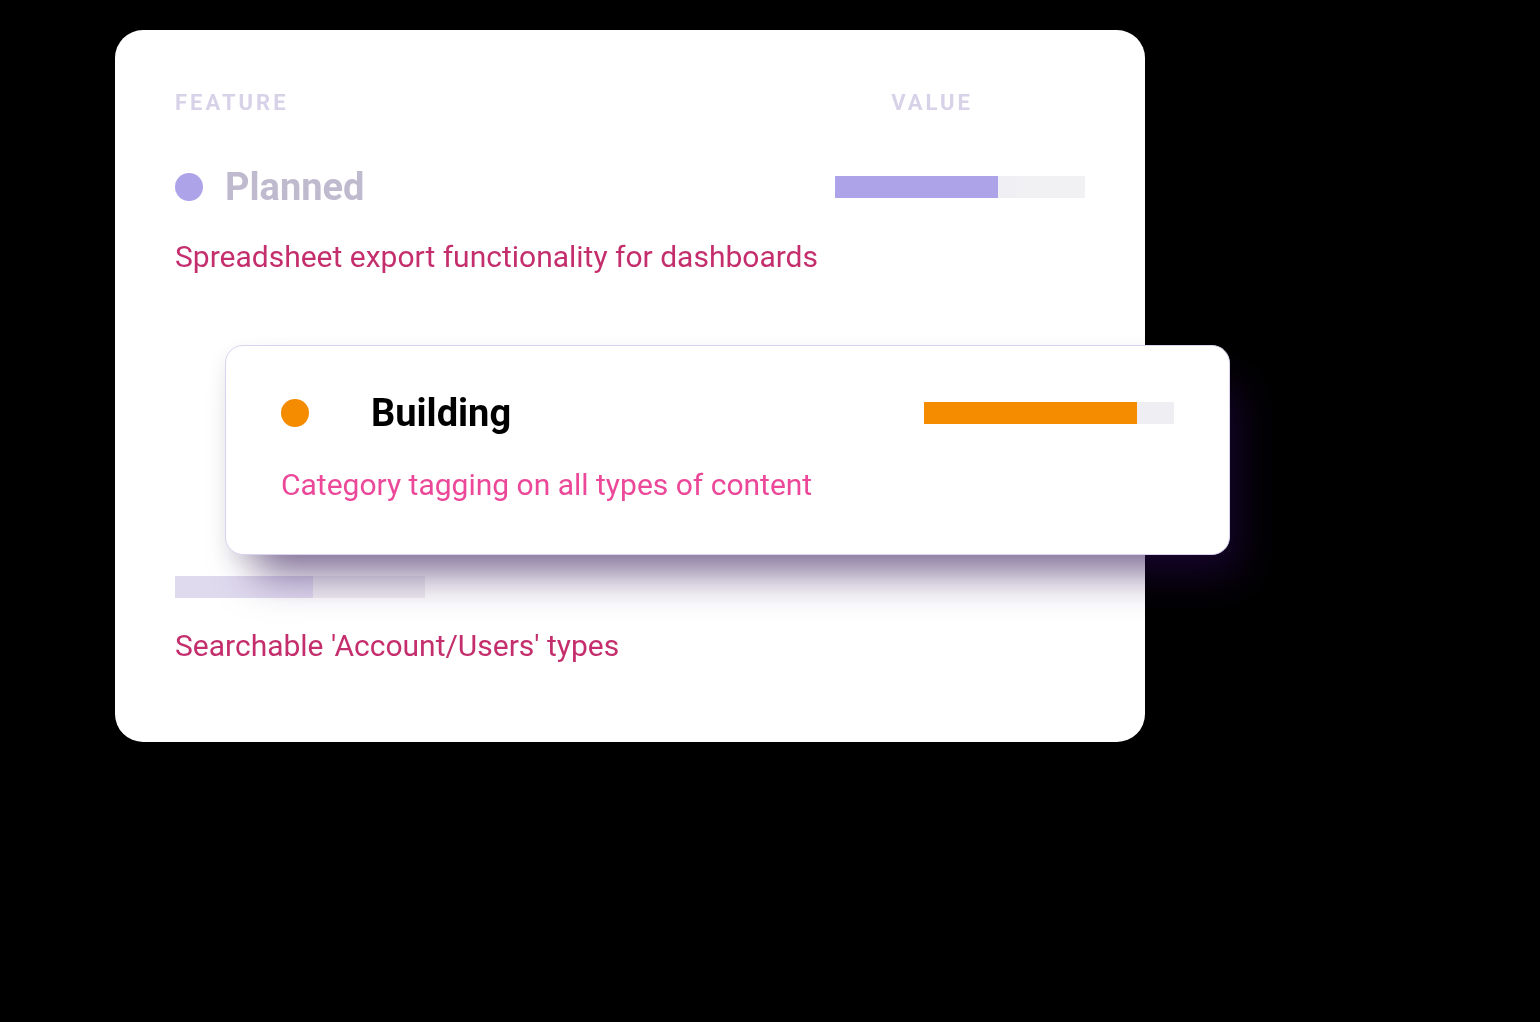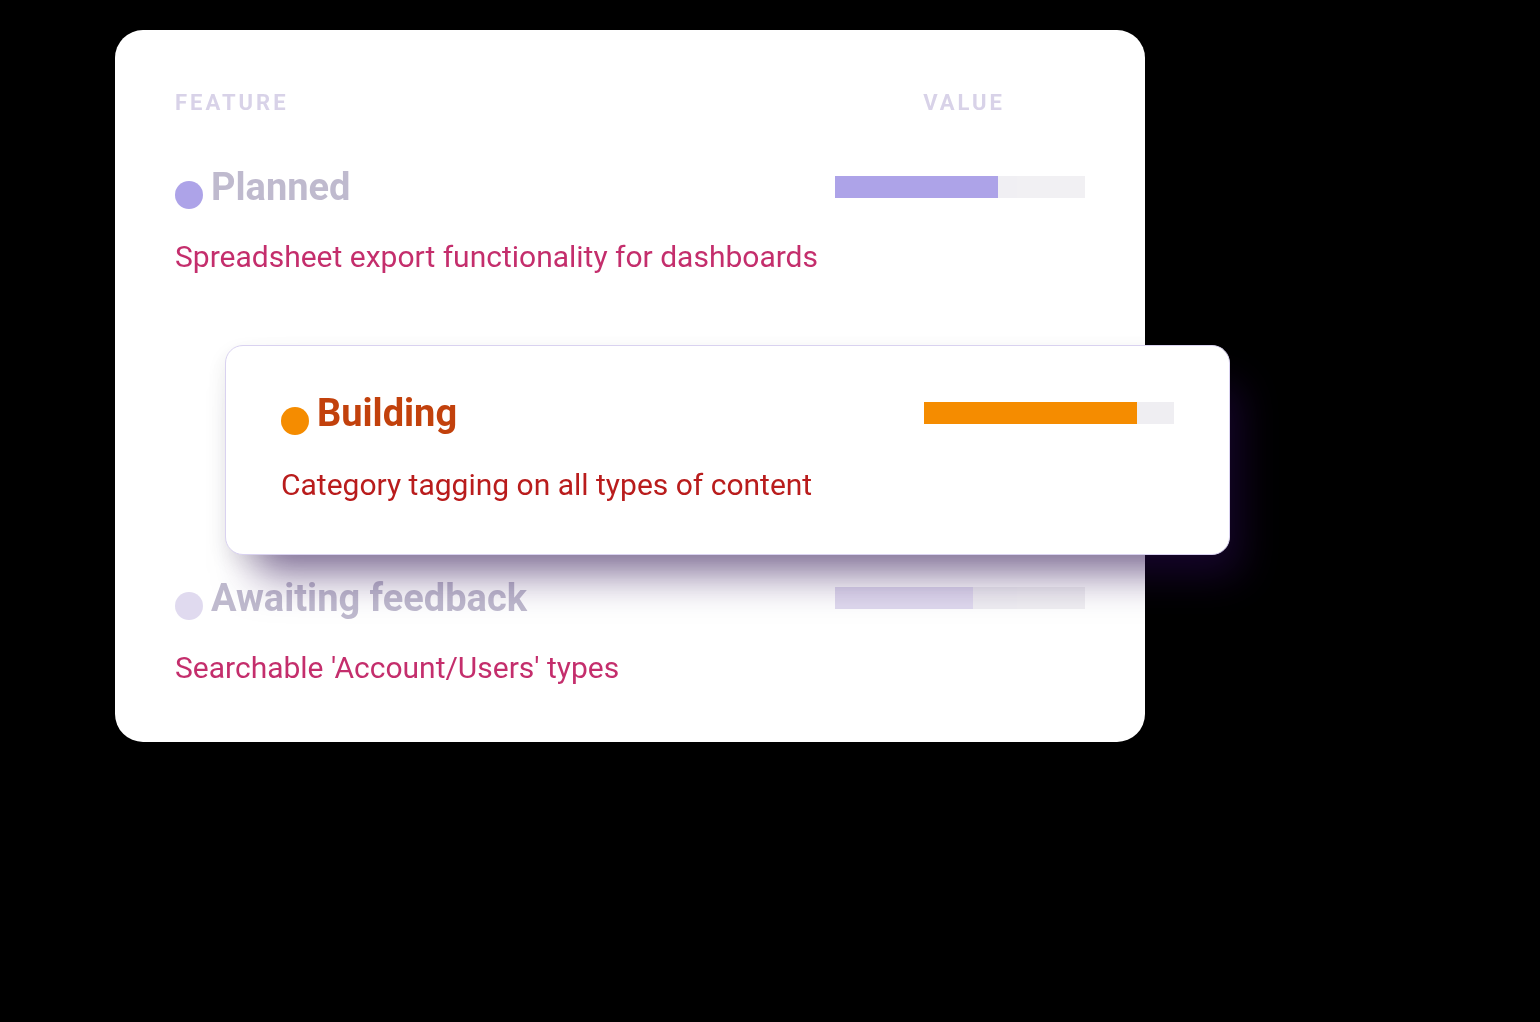--- a/index.html
+++ b/index.html
@@ -29,38 +29,38 @@
       justify-content: space-between;
       margin-bottom: 50px;
     }
     .header-label {
       font-size: 22px;
       font-weight: 700;
       letter-spacing: 3px;
       color: #d8d2e8;
     }
     .header-value {
-      margin-right: 80px;
+      margin-right: 112px;
     }
     .row {
       margin-bottom: 70px;
     }
     .row.dimmed {
       opacity: 0.9;
     }
     .row-top {
       display: flex;
       align-items: center;
       justify-content: space-between;
       margin-bottom: 28px;
     }
     .status-group {
       display: flex;
-      align-items: flex-end;
-      gap: 8px;
+      align-items: center;
+      gap: 22px;
     }
     .status-dot {
       width: 28px;
       height: 28px;
       border-radius: 50%;
     }
     .status-label {
       font-size: 38px;
       font-weight: 700;
     }
@@ -91,24 +91,25 @@
       left: 225px;
       top: 345px;
       width: 1005px;
       background: #fff;
       border: 1px solid #d9d2f0;
       border-radius: 18px;
       box-shadow: 20px 30px 40px -10px rgba(40, 10, 80, 0.55), 0 8px 20px rgba(0,0,0,0.08);
       padding: 45px 55px 50px 55px;
     }
     .popout .status-label {
-      color: #c2410c;
+      color: #000000;
+      margin-left: 40px;
     }
     .popout .row-desc {
-      color: #b91c1c;
+      color: #ec4899;
     }
     .popout .row-top {
       margin-bottom: 30px;
     }
     .popout-spacer {
       height: 230px;
     }
   </style>
 </head>
 <body>
@@ -129,24 +130,20 @@
         <div class="progress-fill" style="width:65%; background:#a59ae6"></div>
       </div>
     </div>
     <div class="row-desc">Spreadsheet export functionality for dashboards</div>
   </div>
 
   <div class="popout-spacer"></div>
 
   <div class="row dimmed">
     <div class="row-top">
-      <div class="status-group">
-        <span class="status-dot" style="background:#ddd7ee"></span>
-        <span class="status-label">Awaiting feedback</span>
-      </div>
       <div class="progress-track">
         <div class="progress-fill" style="width:55%; background:#ddd7ee"></div>
       </div>
     </div>
     <div class="row-desc">Searchable 'Account/Users' types</div>
   </div>
 </div>
 
 <div class="popout">
   <div class="row-top">

